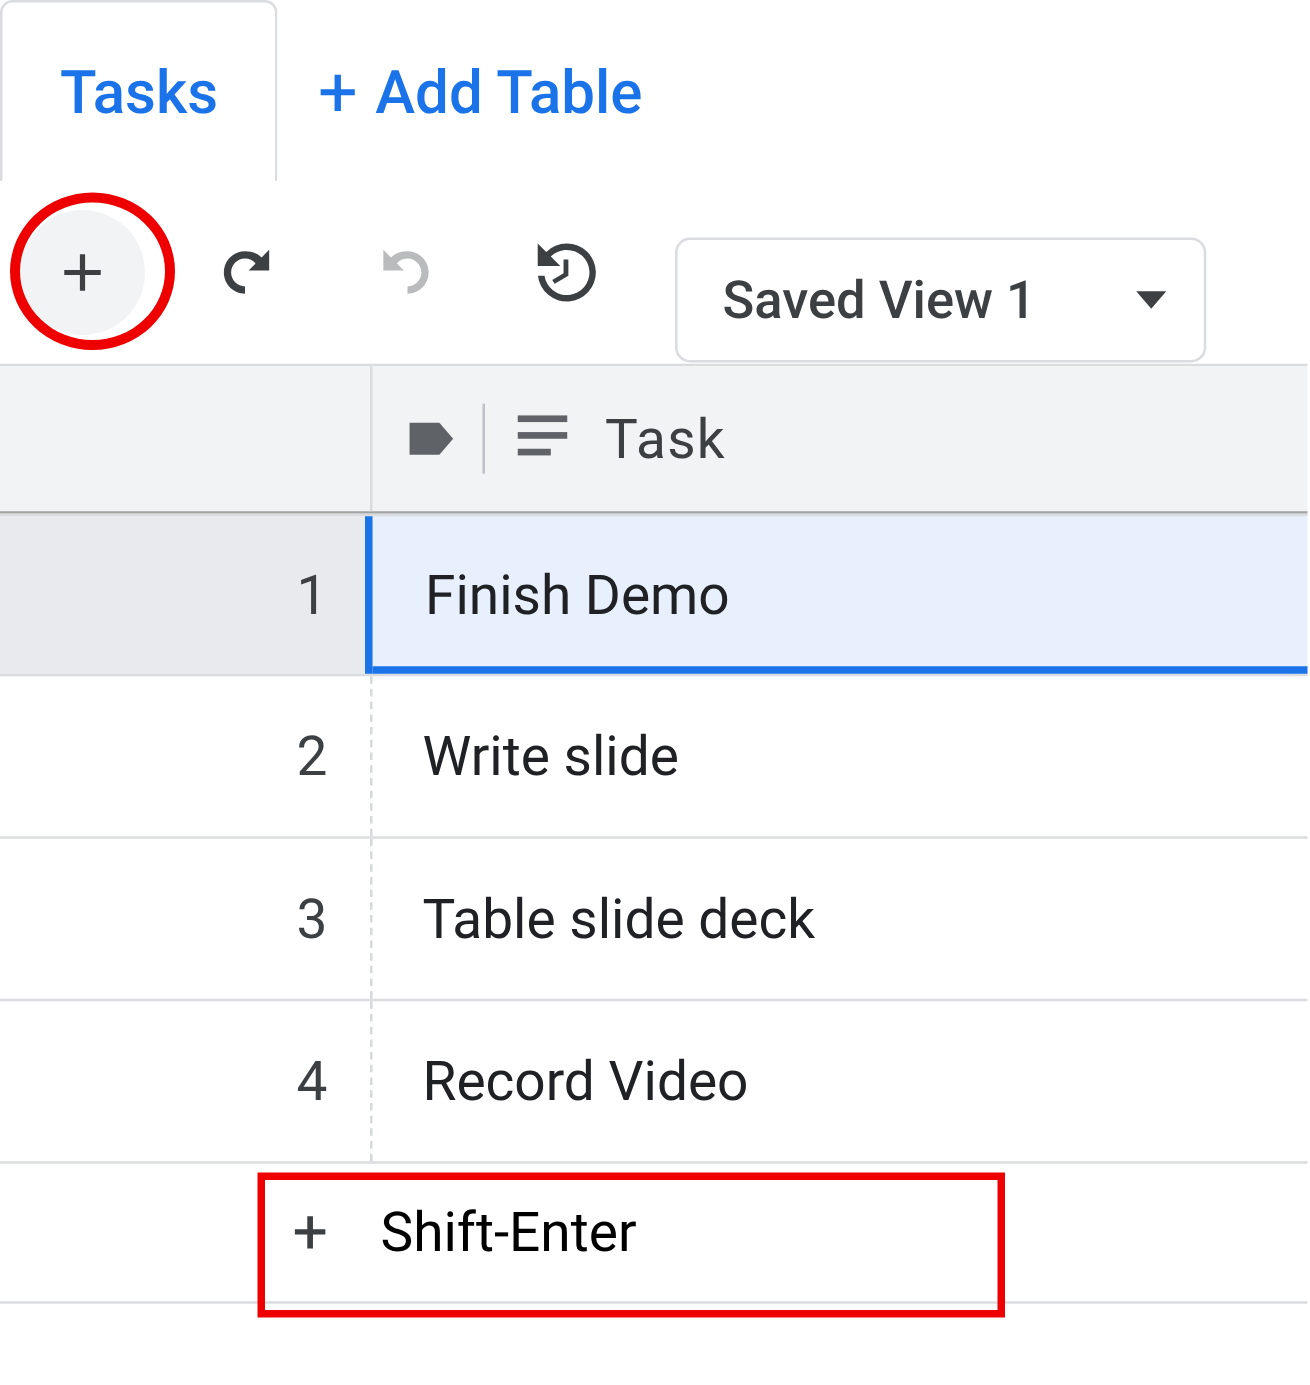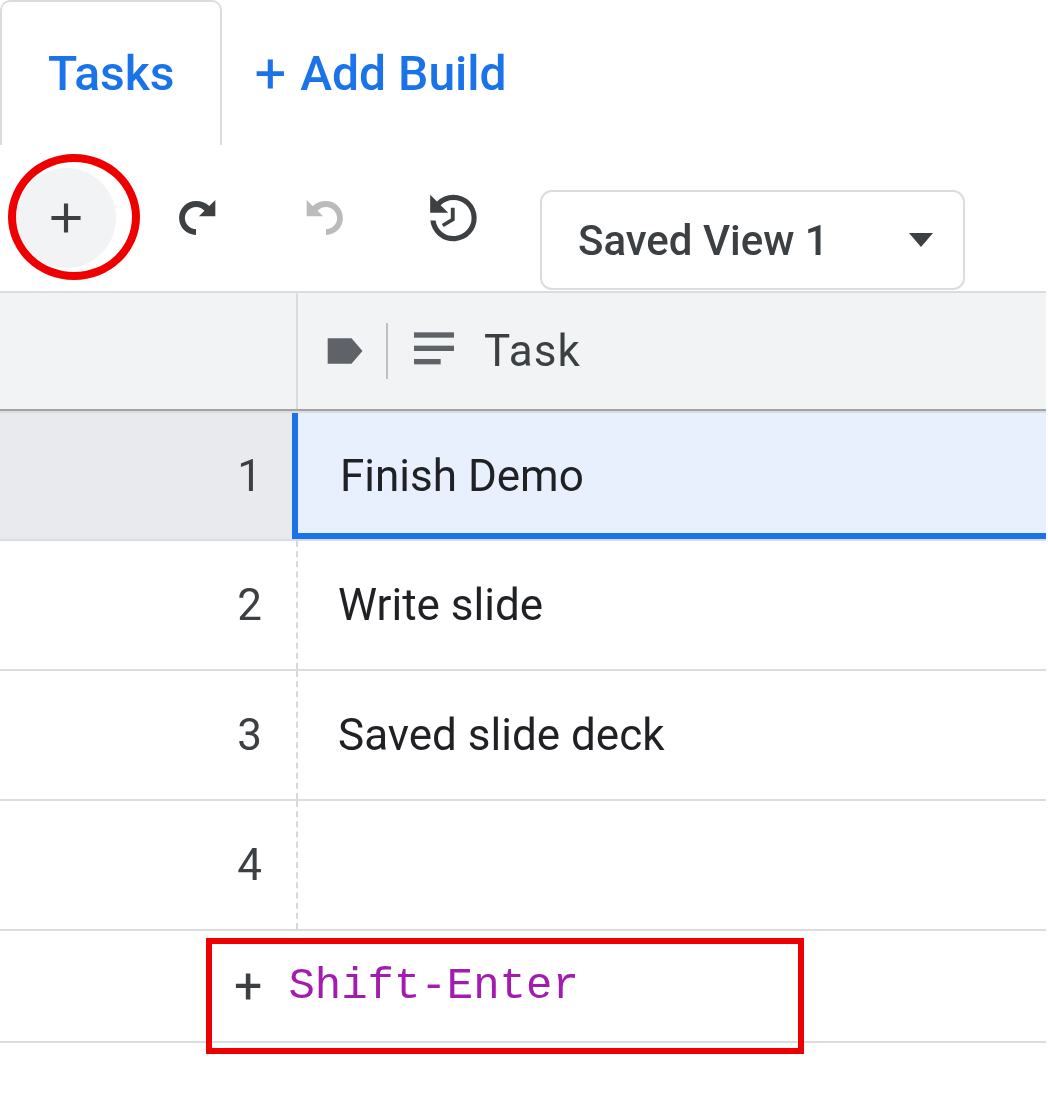--- a/index.html
+++ b/index.html
@@ -202,23 +202,22 @@
       color: #202124;
       cursor: pointer;
     }
     .addrow .plus {
       font-size: 50px;
       line-height: 1;
       color: #3c4043;
       font-weight: 400;
     }
     .addrow .hint {
-      color: #a21caf;
-      margin-left: 4px;
-      font-family: Liberation Mono, monospace;
+      color: #000000;
+      margin-left: 20px;
     }
 
     
     .red-circle {
       position: absolute;
       width: 132px;
       height: 126px;
       border: 8px solid #ee0000;
       border-radius: 50%;
       pointer-events: none;
@@ -232,21 +231,21 @@
   </style>
 </head>
 <body>
 <div class="stage">
   <div class="tabs">
     <div class="tab active">
       <span>Tasks</span>
     </div>
     <div class="tab add">
       <span class="plus">+</span>
-      <span>Add Build</span>
+      <span>Add Table</span>
     </div>
   </div>
   <div class="tabs-underline"></div>
 
   <div class="toolbar">
     <div class="icon-btn insert">
       <svg width="50" height="50" viewBox="0 0 24 24">
         <path d="M11 5h2v14h-2z M5 11h14v2H5z" fill="#3c4043"></path>
       </svg>
     </div>
@@ -294,24 +293,25 @@
   <div class="row selected first">
     <div class="num">1</div>
     <div class="cell">Finish Demo</div>
   </div>
   <div class="row">
     <div class="num">2</div>
     <div class="cell">Write slide</div>
   </div>
   <div class="row">
     <div class="num">3</div>
-    <div class="cell">Saved slide deck</div>
+    <div class="cell">Table slide deck</div>
   </div>
   <div class="row">
     <div class="num">4</div>
+    <div class="cell">Record Video</div>
   </div>
 
   <div class="addrow">
     <div class="num"></div>
     <div class="content">
       <span class="plus">+</span>
       <span class="hint">Shift-Enter</span>
     </div>
   </div>
 

